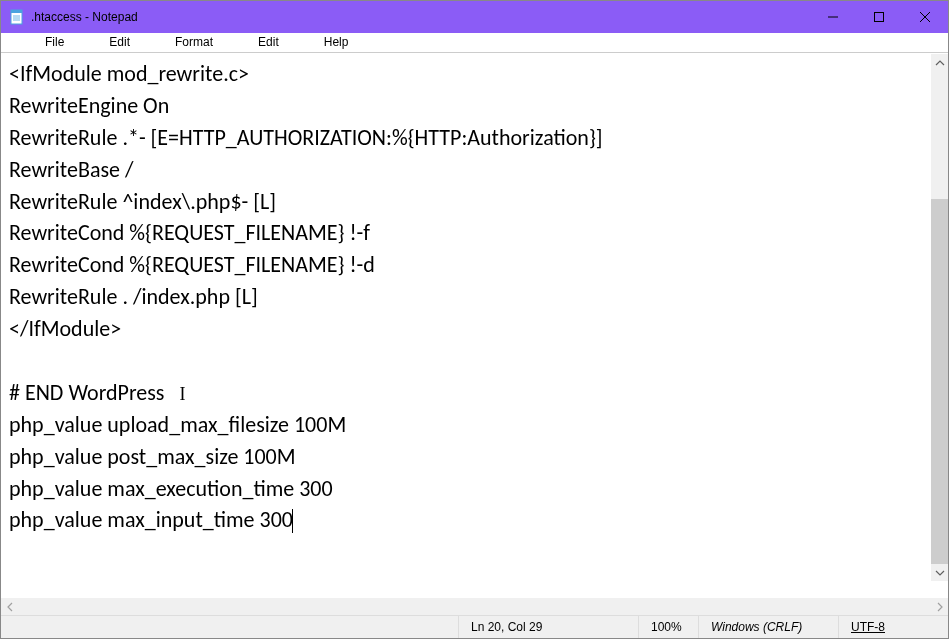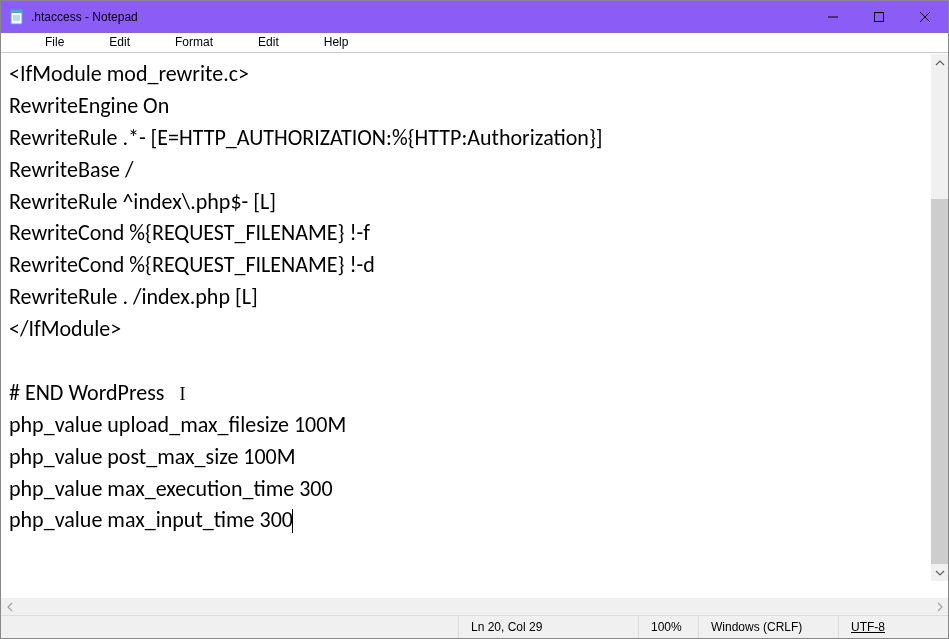--- a/index.html
+++ b/index.html
@@ -116,15 +116,15 @@
     <svg width="10" height="10" viewBox="0 0 10 10">
         <path d="M3 1 L7 5 L3 9" fill="none" stroke="#a0a0a0" stroke-width="1.2"></path>
       </svg>
   </div>
 </div>
 
 <div class="statusbar">
   <div class="status-cell"></div>
   <div class="status-cell" style="width:180px;">Ln 20, Col 29</div>
   <div class="status-cell" style="width:60px;">100%</div>
-  <div class="status-cell" style="width:140px;">Windows (CRLF)</div>
+  <div class="status-cell" style="width:140px;font-style:italic;">Windows (CRLF)</div>
   <div class="status-cell" style="width:110px;text-decoration:underline;">UTF-8</div>
 </div>
 
 </body></html>

